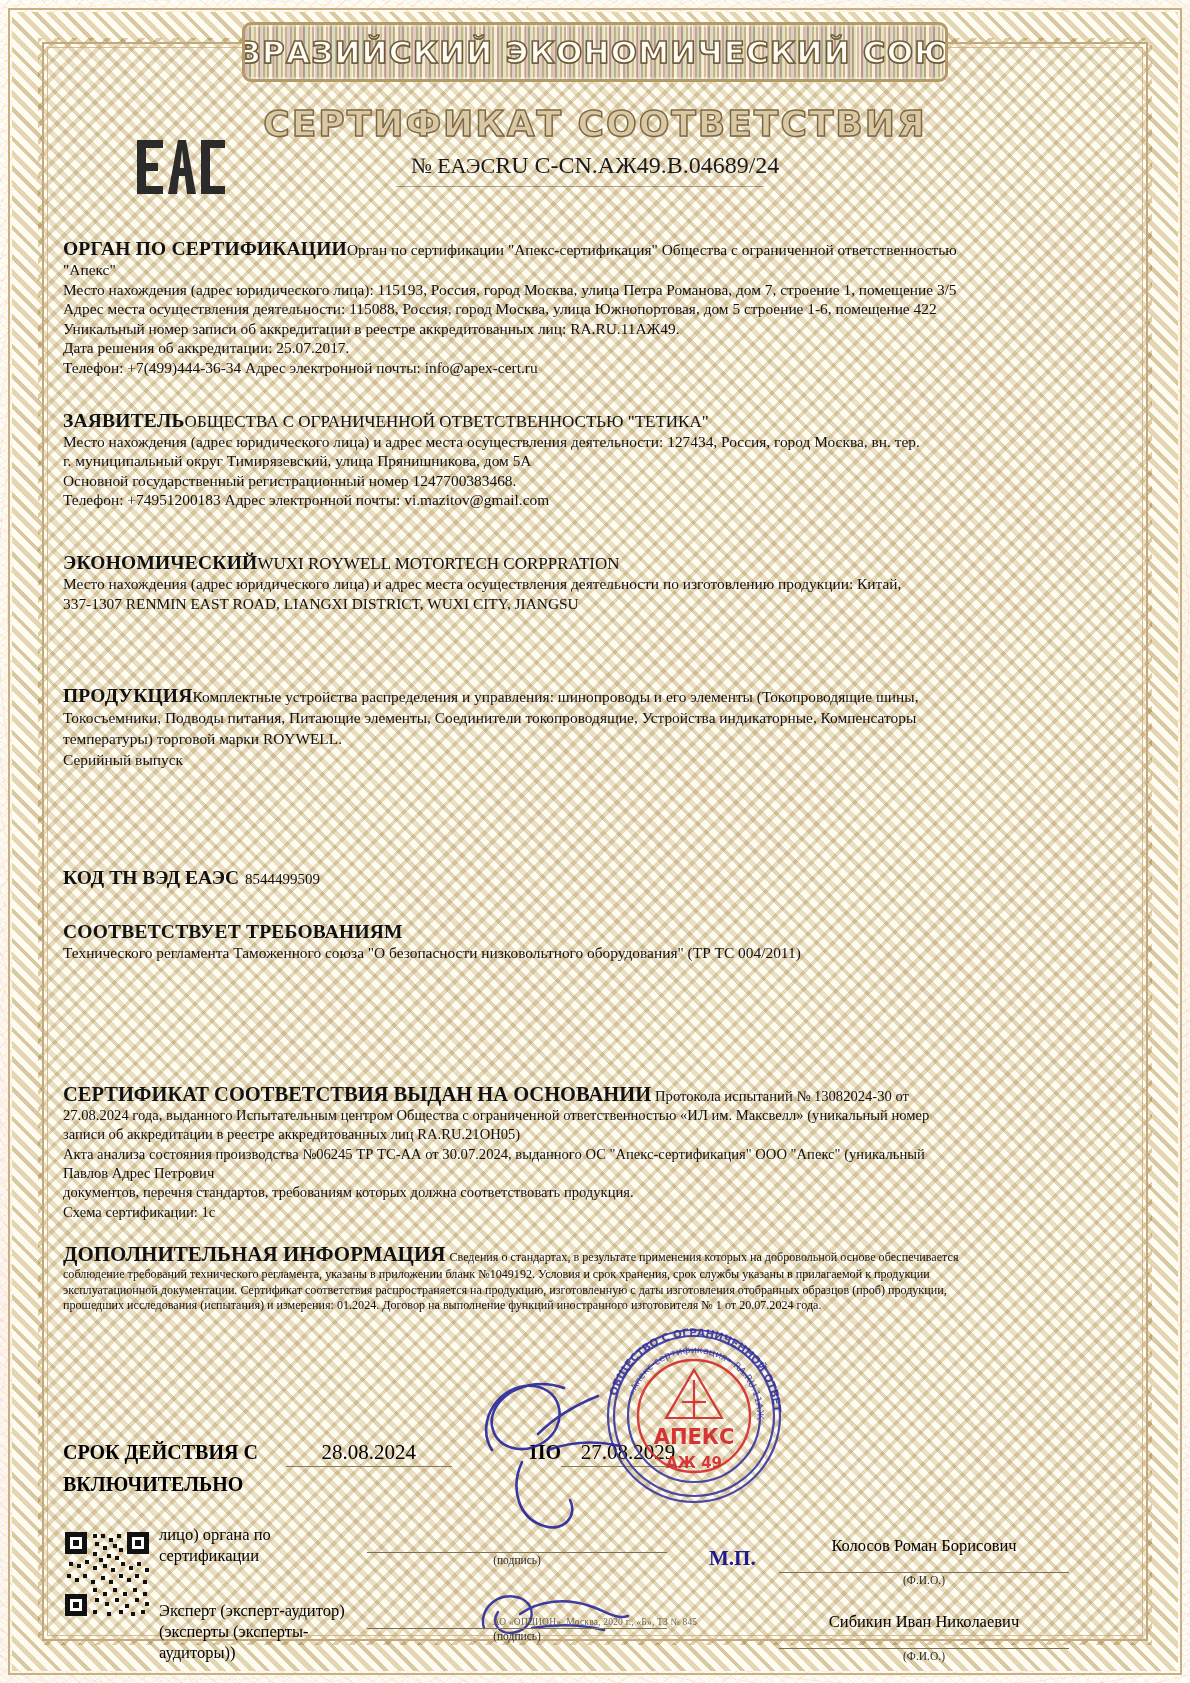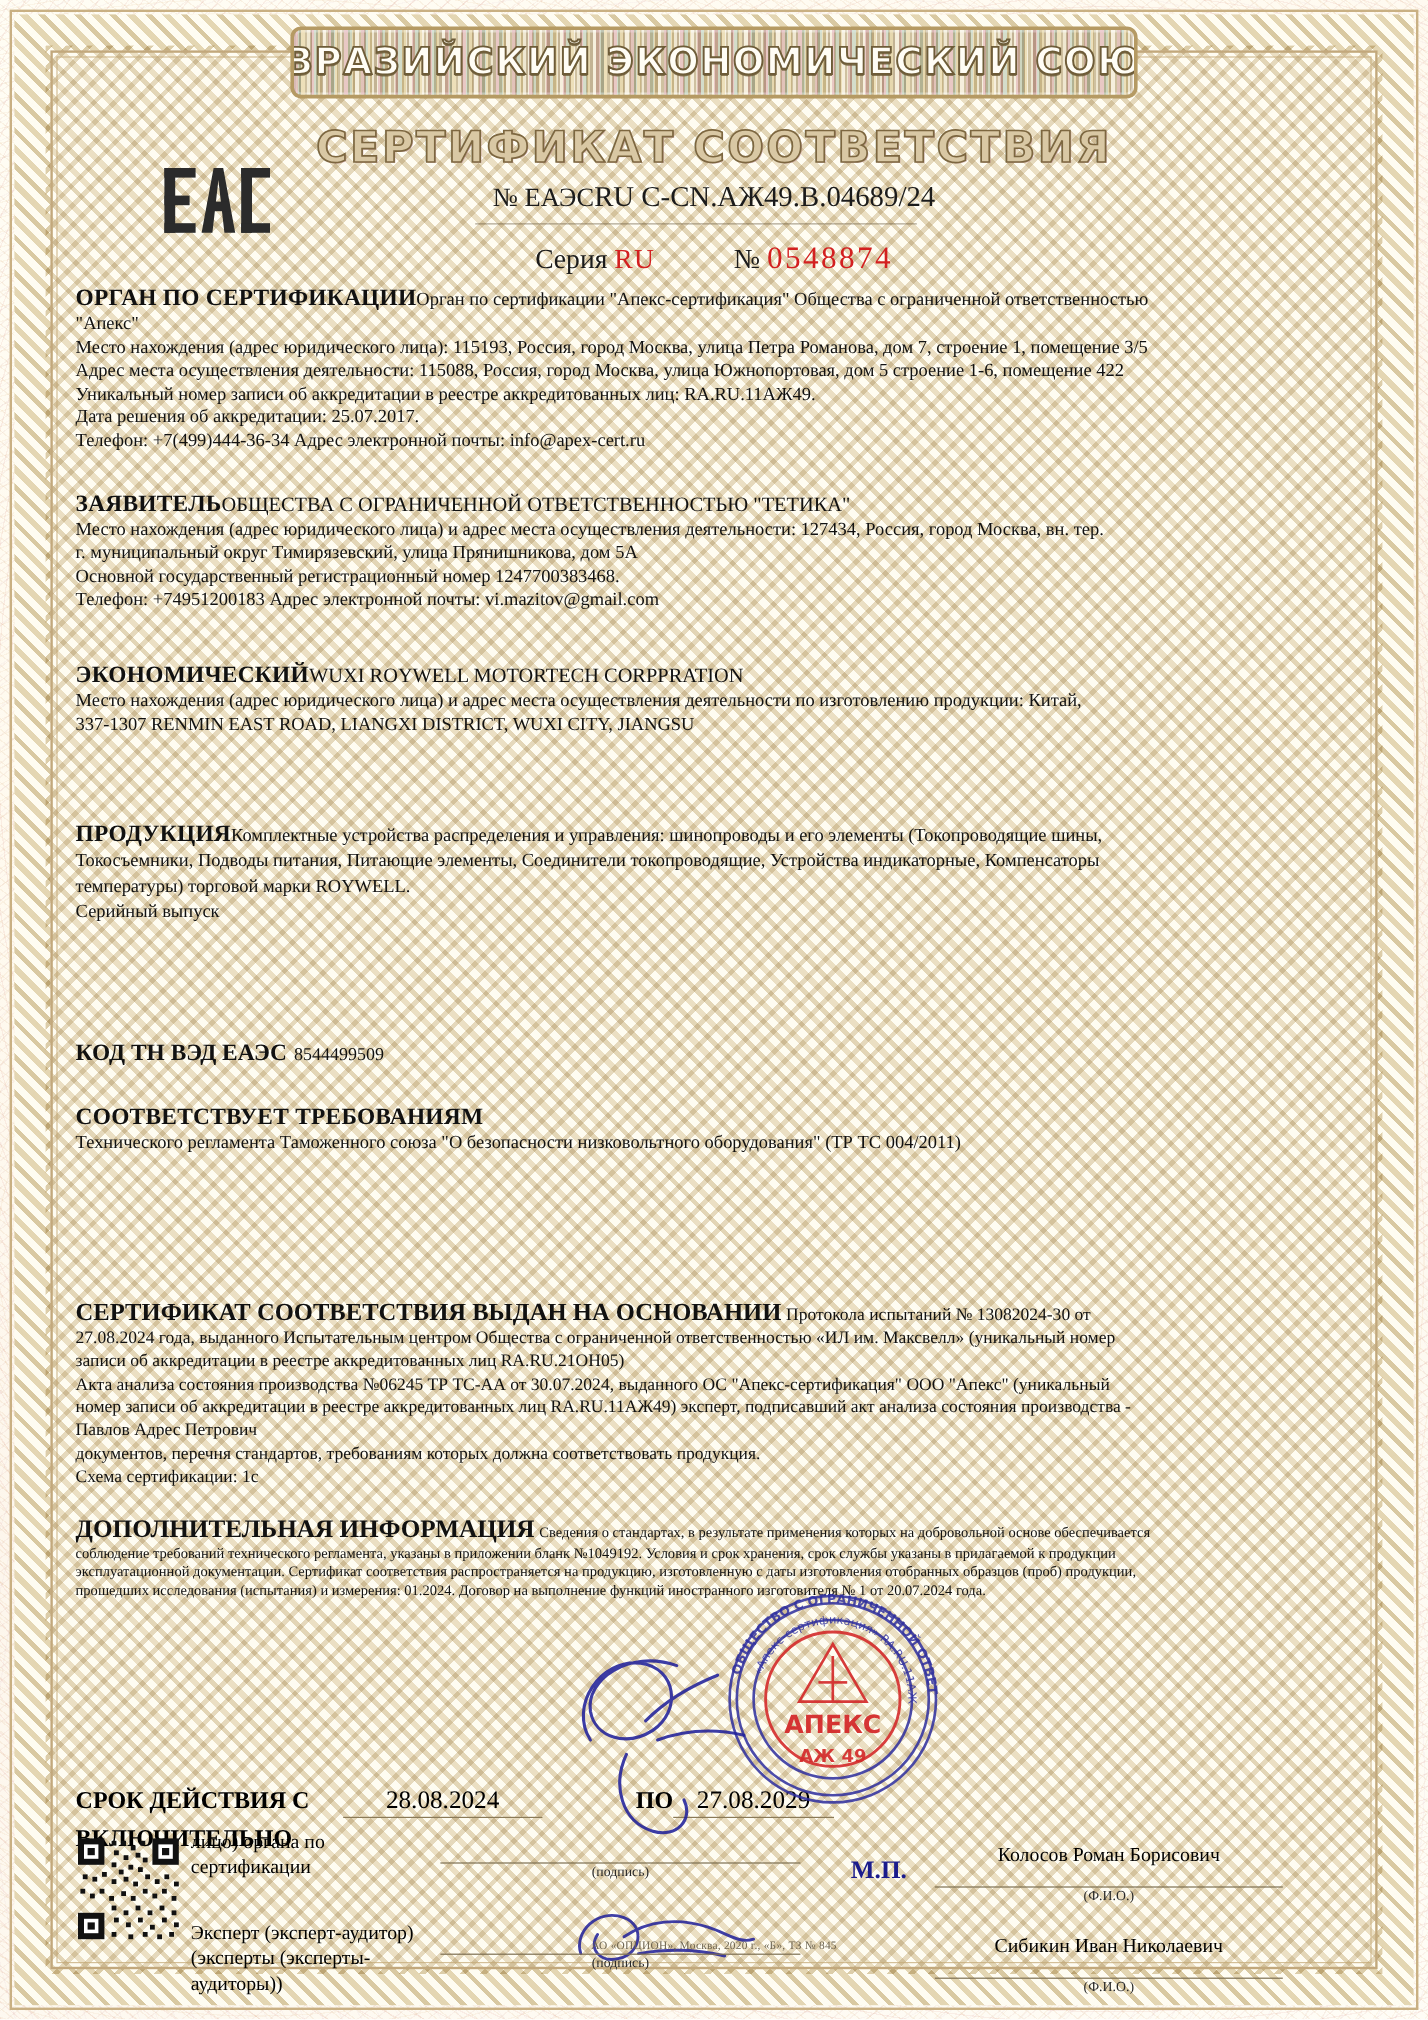--- a/index.html
+++ b/index.html
@@ -266,21 +266,20 @@
   }
   .addinfo-block { position: relative; }
 
   
   .validity {
     position: absolute;
     left: 63px;
     top: 1440px;
     width: 1064px;
     font-size: 20px;
-    margin-top: 48px;
   }
   .validity-row {
     display: flex;
     align-items: baseline;
     white-space: nowrap;
   }
   .v-label { font-weight: 700; font-size: 20px; }
   .v-date {
     font-size: 21px;
     border-bottom: 1px solid #8a7a58;
@@ -435,27 +434,20 @@
     </svg>
   </div>
 
   <div class="cert-title">СЕРТИФИКАТ СООТВЕТСТВИЯ</div>
 
   <div class="cert-number-line">
     <span class="lbl">№ ЕАЭС</span><span class="val">RU C-CN.АЖ49.В.04689/24</span>
   </div>
   <div class="num-underline"></div>
 
-  <div class="series-line">
-    <span>Серия</span>
-    <span class="red">RU</span>
-    <span class="series-gap"></span>
-    <span>№</span>
-    <span class="blanknum">0548874</span>
-  </div>
 
   <div class="content">
 
     <div class="section">
       <div>
         <span class="inline-head">ОРГАН ПО СЕРТИФИКАЦИИ</span><span class="inline-val">Орган по сертификации "Апекс-сертификация" Общества с ограниченной ответственностью</span>
       </div>
       <div class="line">"Апекс"</div>
       <div class="line">Место нахождения (адрес юридического лица): 115193, Россия, город Москва, улица Петра Романова, дом 7, строение 1, помещение 3/5</div>
       <div class="line">Адрес места осуществления деятельности: 115088, Россия, город Москва, улица Южнопортовая, дом 5 строение 1-6, помещение 422</div>
@@ -512,21 +504,20 @@
 
     <div style="height:118px"></div>
 
     <div class="section">
       <div>
         <span class="basis-head">СЕРТИФИКАТ СООТВЕТСТВИЯ  ВЫДАН НА ОСНОВАНИИ</span> <span class="basis-first">Протокола испытаний № 13082024-30 от</span>
       </div>
       <div class="basis-line">27.08.2024 года, выданного Испытательным центром Общества с ограниченной ответственностью «ИЛ им. Максвелл» (уникальный номер</div>
       <div class="basis-line">записи об аккредитации в реестре аккредитованных лиц RA.RU.21ОН05)</div>
       <div class="basis-line">Акта анализа состояния производства №06245 ТР ТС-АА от 30.07.2024, выданного ОС "Апекс-сертификация" ООО "Апекс" (уникальный</div>
-      <div class="basis-line">номер записи об аккредитации в реестре аккредитованных лиц RA.RU.11АЖ49) эксперт, подписавший акт анализа состояния производства -</div>
       <div class="basis-line">Павлов Адрес Петрович</div>
       <div class="basis-line">документов, перечня стандартов, требованиям которых должна соответствовать продукция.</div>
       <div class="basis-line">Схема сертификации: 1с</div>
     </div>
 
     <div class="spacer-18"></div>
 
     <div class="section addinfo-block">
       <div>
         <span class="addinfo-head">ДОПОЛНИТЕЛЬНАЯ ИНФОРМАЦИЯ</span>

